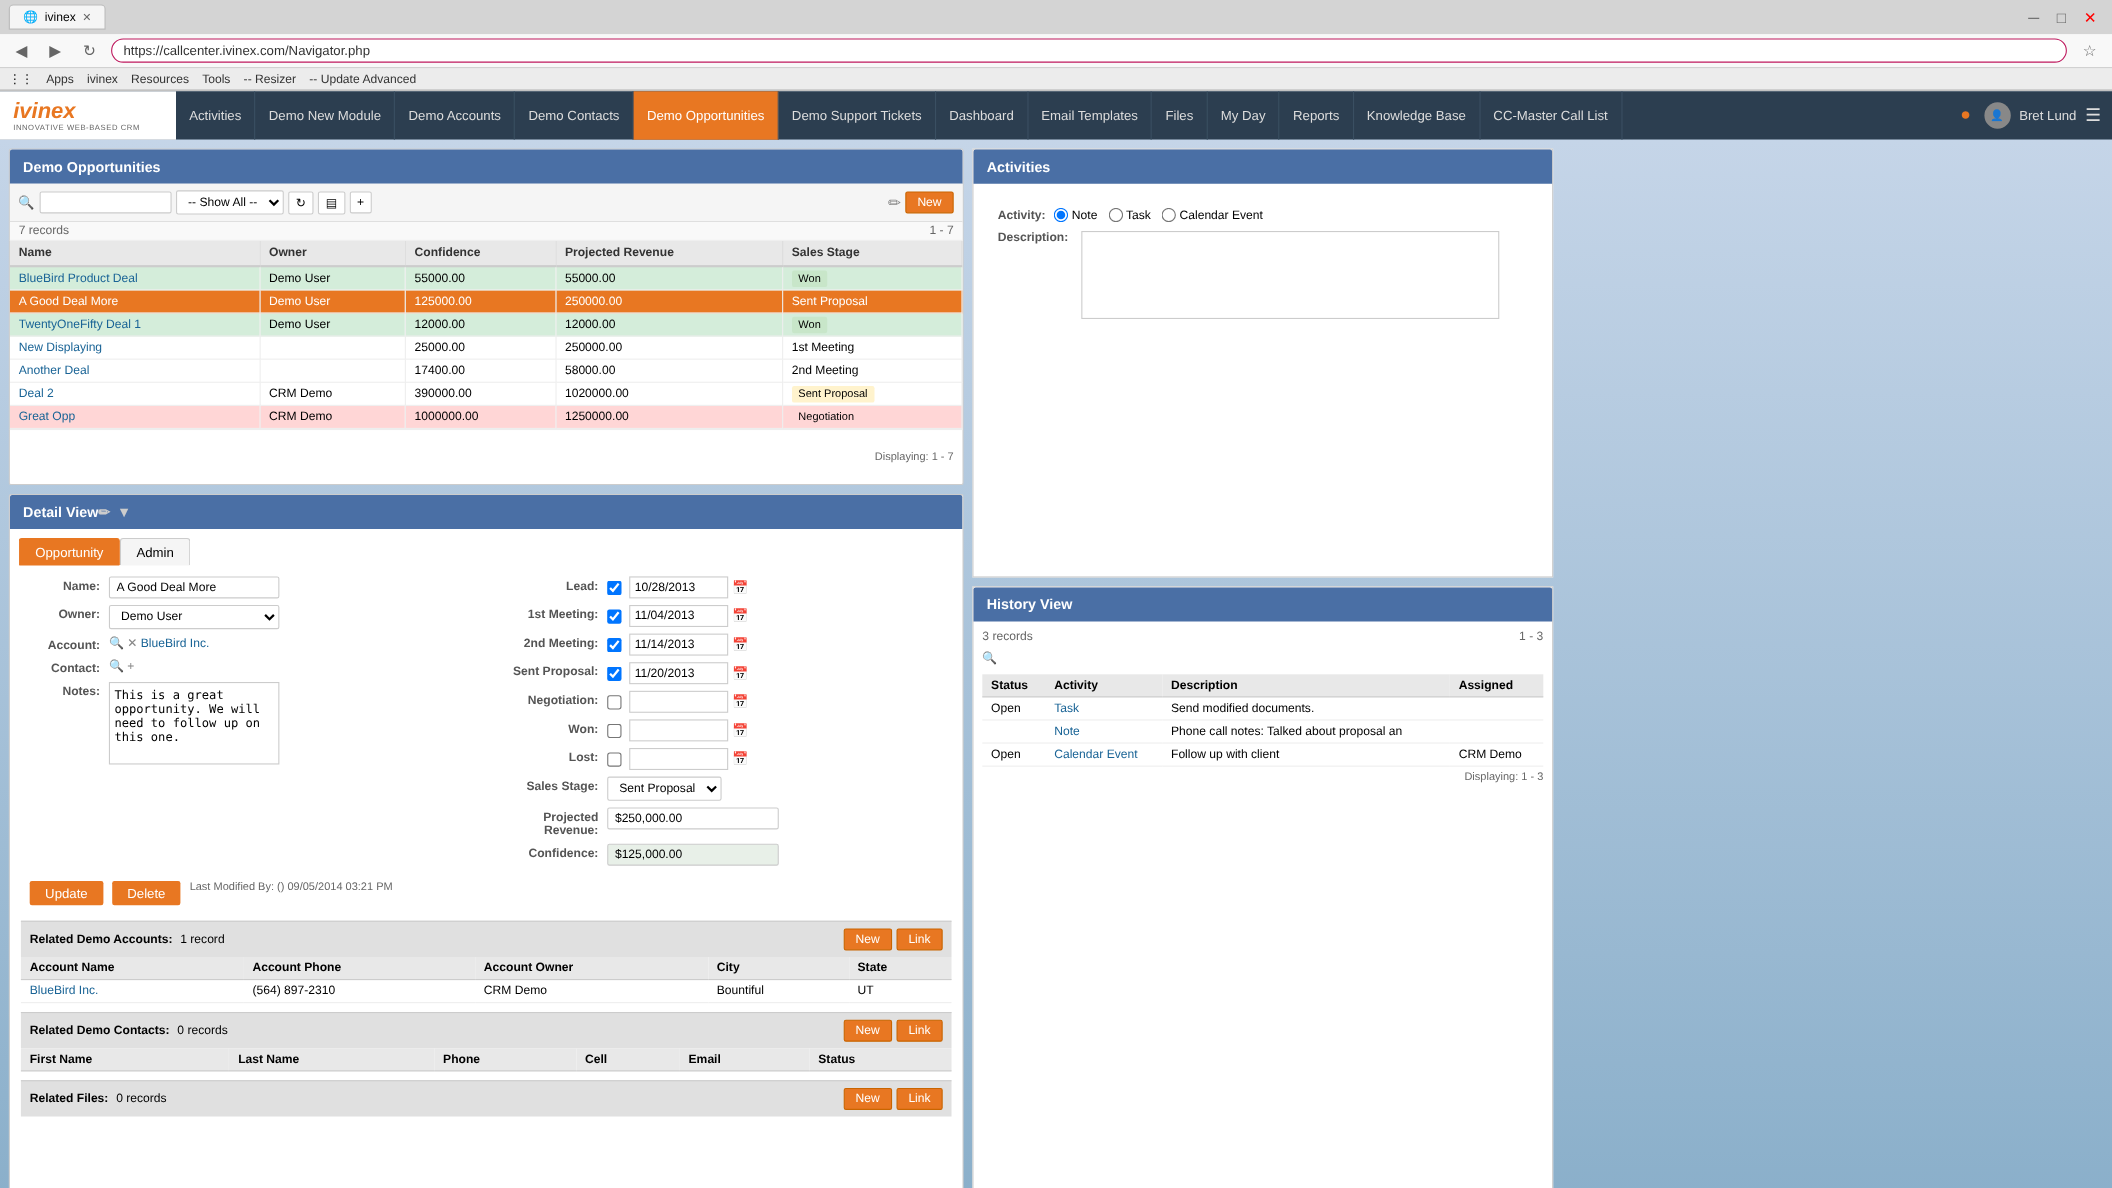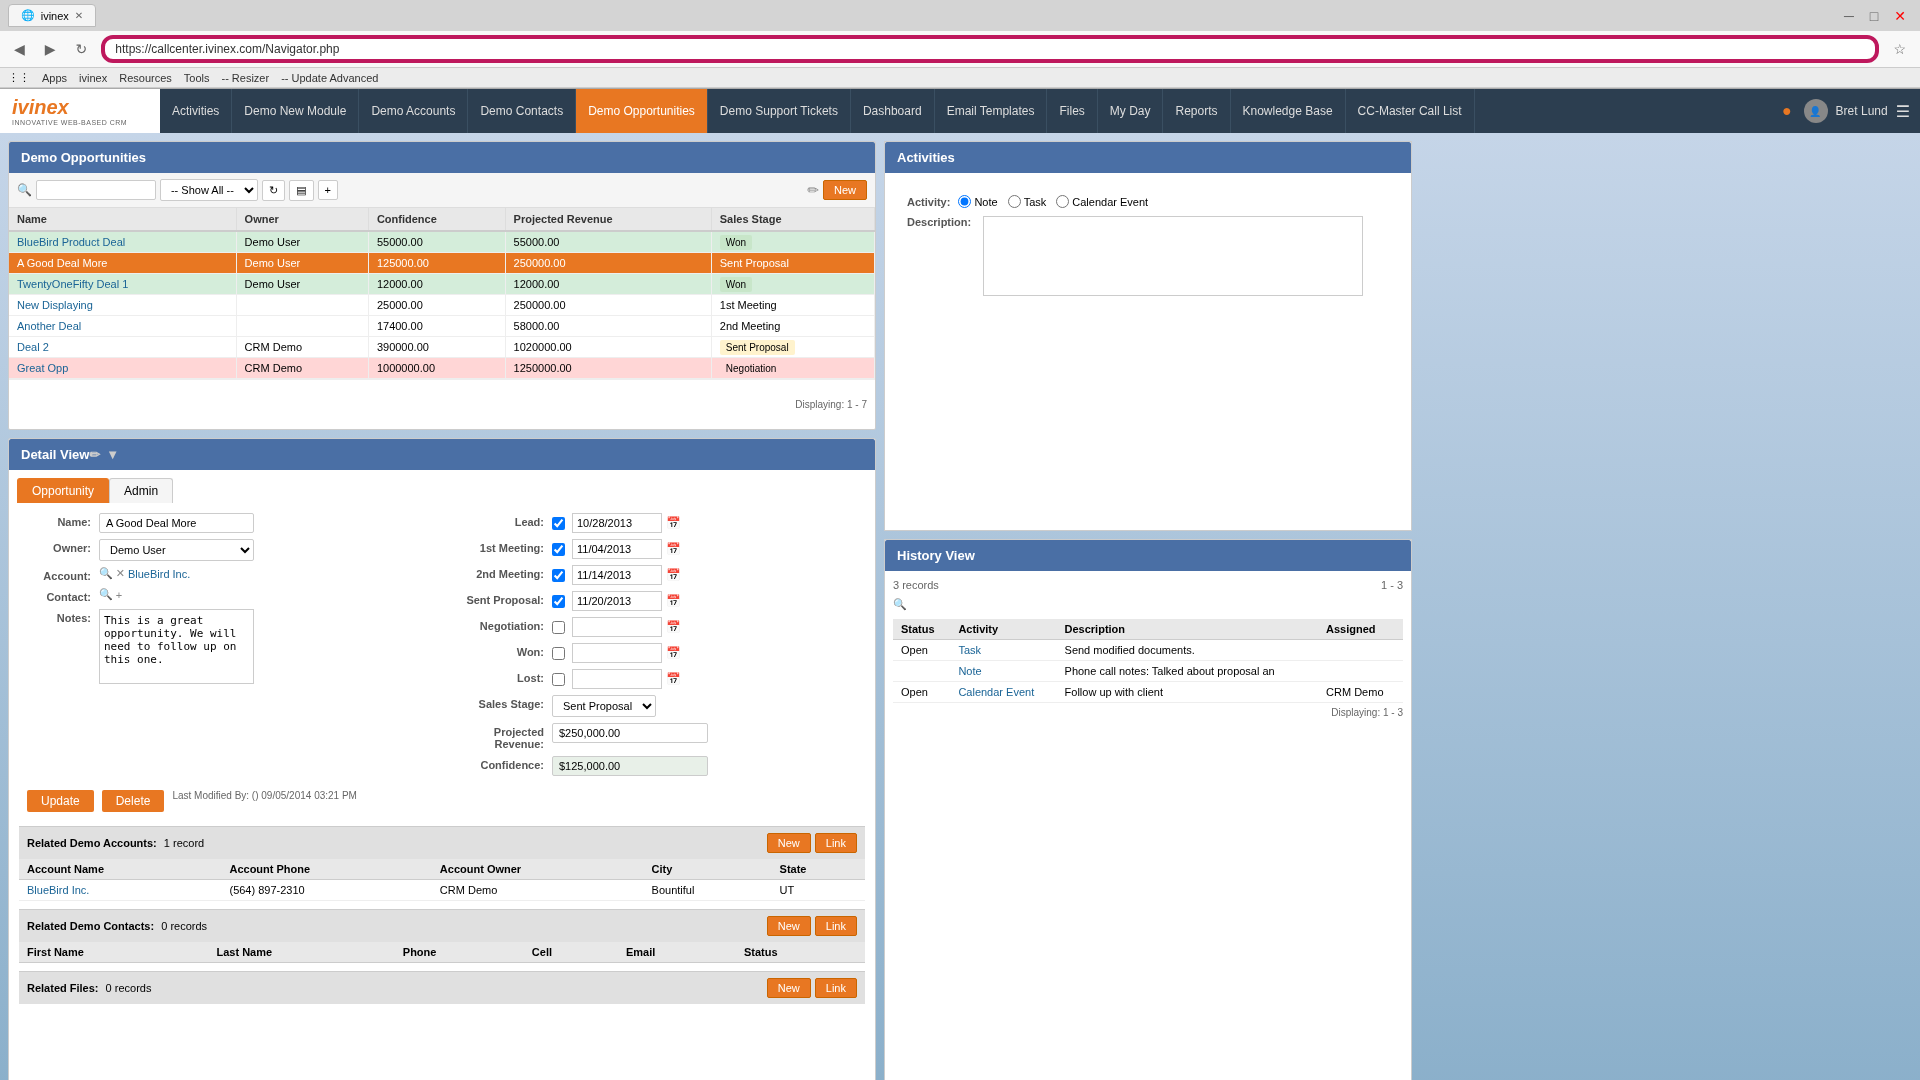--- a/index.html
+++ b/index.html
@@ -4,21 +4,21 @@
   <style>
     * { box-sizing: border-box; margin: 0; padding: 0; }
     body { font-family: Arial, sans-serif; font-size: 12px; background: #b0c4d8; overflow: hidden; }
 
     
     .browser-chrome { background: #e0e0e0; border-bottom: 1px solid #aaa; }
     .browser-titlebar { background: #d4d4d4; padding: 4px 8px; display: flex; align-items: center; gap: 8px; font-size: 12px; }
     .browser-tab { background: #f5f5f5; border: 1px solid #bbb; border-radius: 4px 4px 0 0; padding: 4px 12px; font-size: 11px; display: flex; align-items: center; gap: 6px; }
     .browser-tab-close { cursor: pointer; color: #666; font-size: 10px; }
     .browser-addressbar { background: #f8f8f8; display: flex; align-items: center; padding: 4px 8px; gap: 8px; border-bottom: 1px solid #ccc; }
-    .browser-url { flex: 1; background: white; border: 4px solid #be185d; border-radius: 12px; padding: 3px 10px; font-size: 12px; color: #333; }
+    .browser-url { flex: 1; background: white; border: 1px solid #be185d; border-radius: 12px; padding: 3px 10px; font-size: 12px; color: #333; }
     .browser-btn { background: none; border: none; cursor: pointer; font-size: 14px; color: #666; padding: 2px 6px; }
     .browser-bookmarks { background: #ececec; padding: 3px 8px; display: flex; align-items: center; gap: 12px; font-size: 11px; border-bottom: 1px solid #ccc; }
     .bookmark-item { display: flex; align-items: center; gap: 3px; cursor: pointer; color: #333; }
 
     
     .app-nav { background: #2c3e50; display: flex; align-items: center; padding: 0; height: 44px; }
     .app-logo { background: white; padding: 4px 12px; display: flex; align-items: center; height: 44px; min-width: 160px; }
     .logo-text { font-size: 20px; font-weight: bold; color: #e87722; font-style: italic; }
     .logo-sub { font-size: 7px; color: #666; display: block; text-transform: uppercase; letter-spacing: 0.5px; }
     .nav-items { display: flex; align-items: center; height: 44px; flex: 1; }
@@ -178,20 +178,24 @@
         <select class="toolbar-select">
           <option>-- Show All --</option>
         </select>
         <button class="toolbar-btn">↻</button>
         <button class="toolbar-btn">▤</button>
         <button class="toolbar-btn">+</button>
         <div style="flex:1"></div>
         <span style="color:#888; cursor:pointer; font-size:14px;">✏</span>
         <button class="toolbar-btn-orange">New</button>
       </div>
+      <div style="display:flex; justify-content:space-between; align-items:center; padding:2px 8px; background:#f9f9f9; border-bottom:1px solid #eee;">
+        <span style="font-size:11px; color:#666;">7 records</span>
+        <span style="font-size:11px; color:#666;">1 - 7</span>
+      </div>
       <div style="overflow-y:auto; max-height:200px;">
         <table class="data-table">
           <thead>
             <tr>
               <th>Name</th>
               <th>Owner</th>
               <th>Confidence</th>
               <th>Projected Revenue</th>
               <th>Sales Stage</th>
             </tr>

